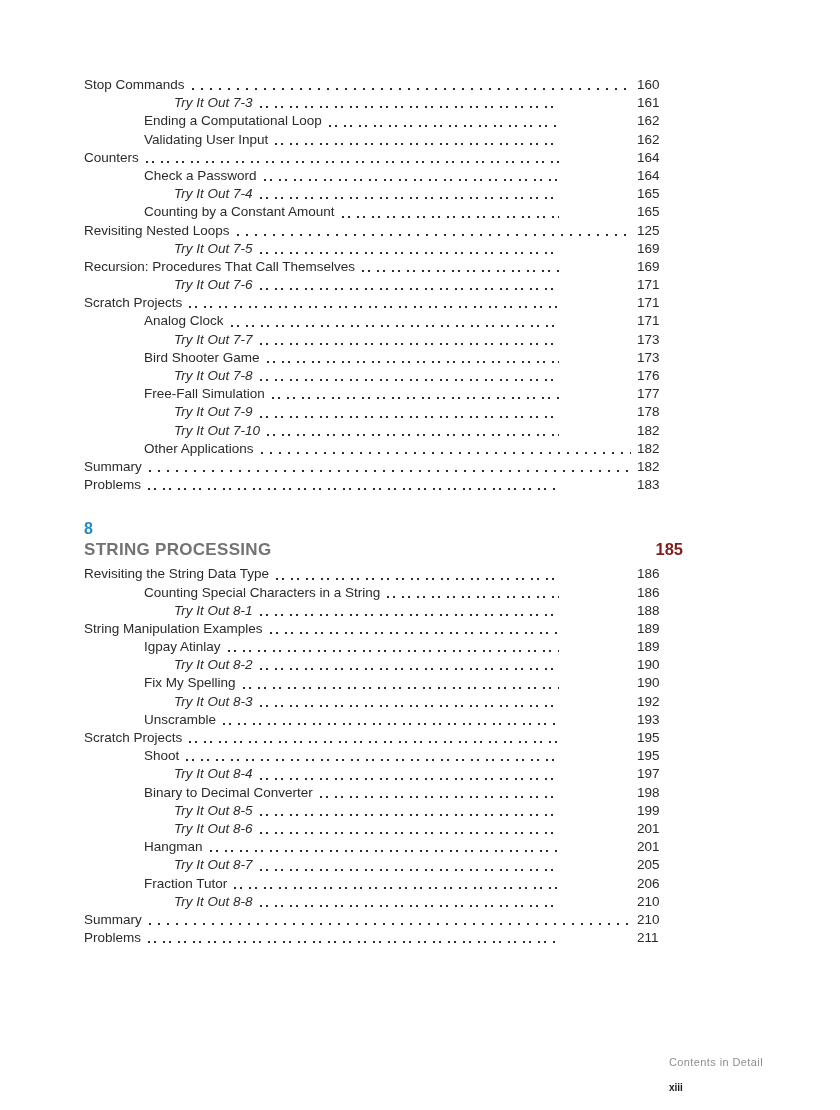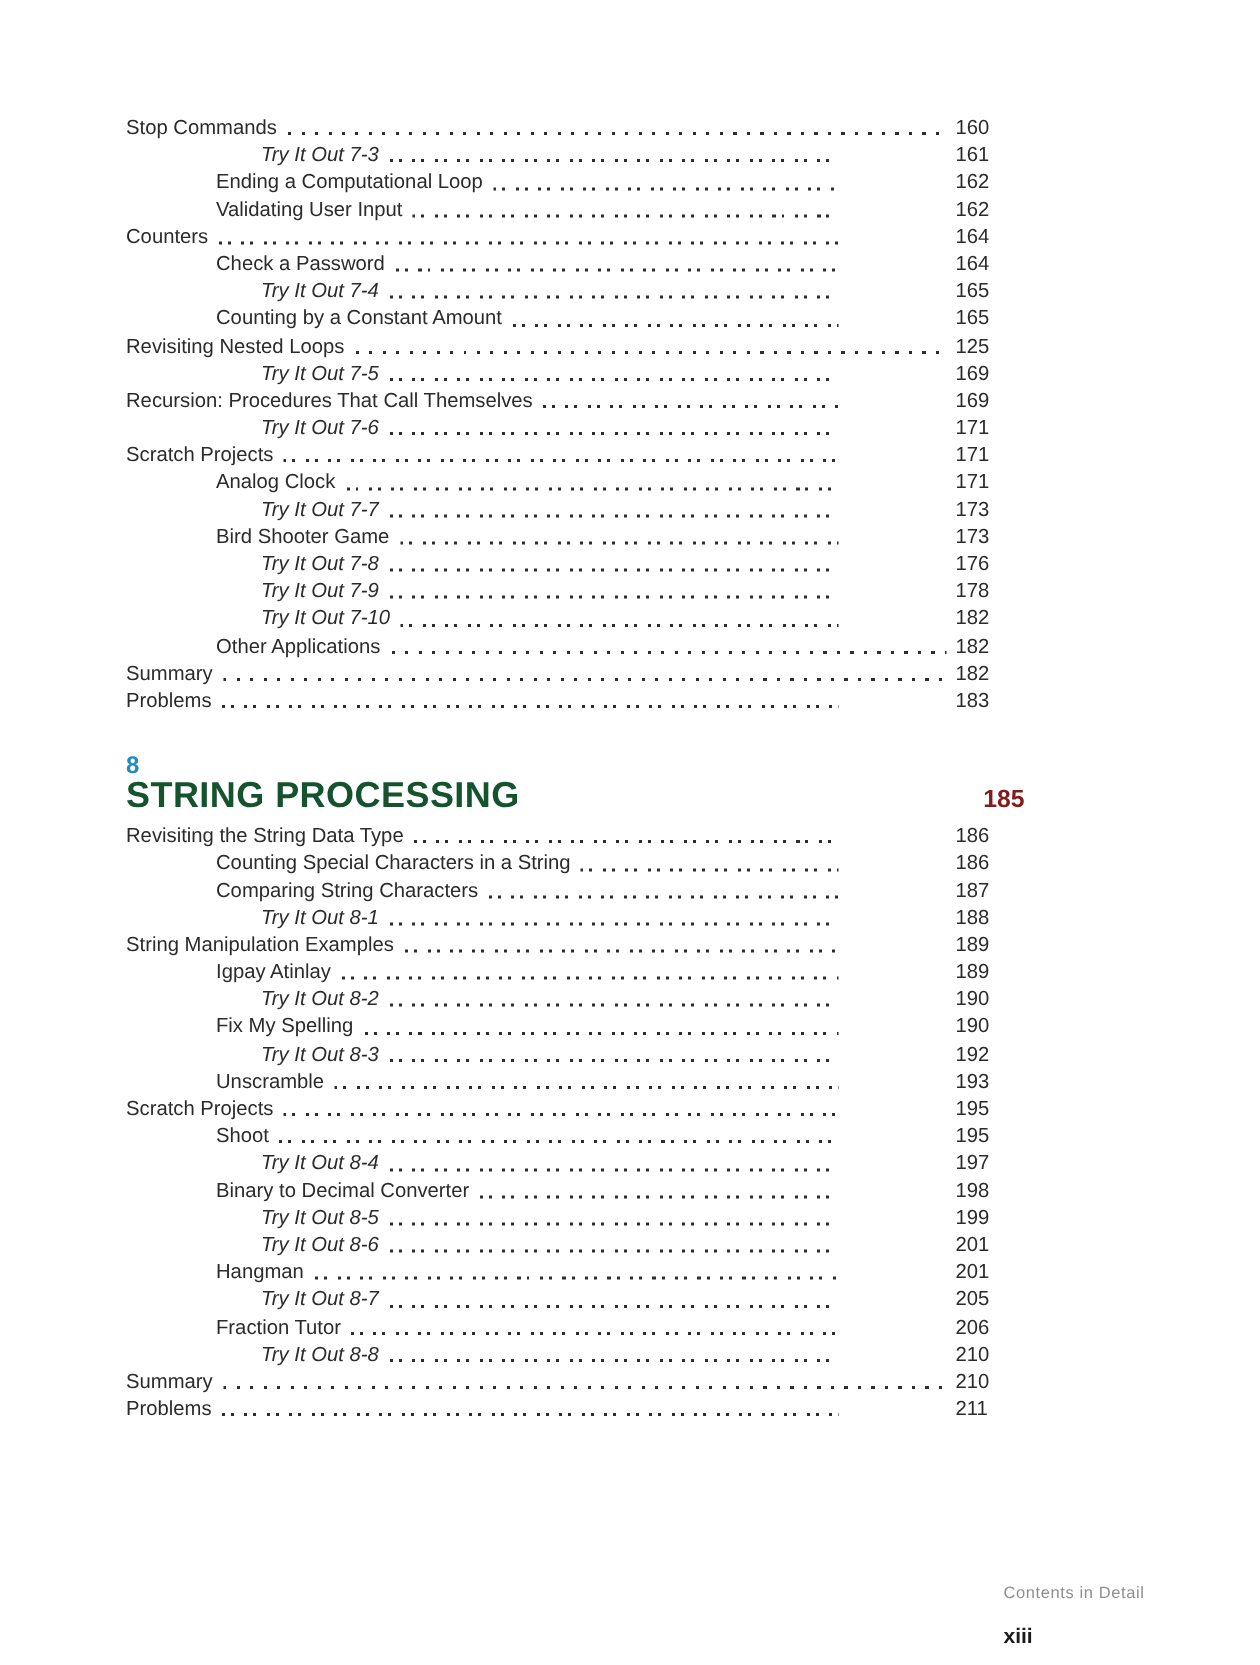--- a/index.html
+++ b/index.html
@@ -56,23 +56,23 @@
     color: #1f8dc5;
   }
   .chap-title-row {
     display: flex;
     align-items: baseline;
     justify-content: space-between;
     line-height: 22px;
   }
   .chap-title {
     font-weight: bold;
-    font-size: 24px;
+    font-size: 17px;
     letter-spacing: 0.3px;
-    color: #14532d;
+    color: #737373;
   }
   .chap-page {
     font-weight: bold;
     font-size: 16.5px;
     color: #7f1d1d;
   }
   .rows-block { margin-top: 4px; }
   .footer {
     position: absolute;
     top: 1056px;
@@ -81,21 +81,21 @@
     align-items: baseline;
     gap: 14px;
     flex-direction: column;
   }
   .footer-label {
     font-size: 11px;
     color: #8e8e8e;
     letter-spacing: 0.4px;
   }
   .footer-page {
-    font-size: 14px;
+    font-size: 10px;
     font-weight: bold;
     color: #1a1a1a;
   }
 </style>
 </head>
 <body>
 
 <div class="content">
 
   <section>
@@ -177,20 +177,25 @@
         </div>
         <div class="toc-row indent-1">
           <span class="label">Bird Shooter Game</span>
           <span class="leader double"></span>
           <span class="page">173</span>
         </div>
         <div class="toc-row indent-2 italic">
           <span class="label">Try It Out 7-8</span>
           <span class="leader double"></span>
           <span class="page">176</span>
+        </div>
+        <div class="toc-row indent-1">
+          <span class="label">Free-Fall Simulation</span>
+          <span class="leader double"></span>
+          <span class="page">177</span>
         </div>
         <div class="toc-row indent-2 italic">
           <span class="label">Try It Out 7-9</span>
           <span class="leader double"></span>
           <span class="page">178</span>
         </div>
         <div class="toc-row indent-2 italic">
           <span class="label">Try It Out 7-10</span>
           <span class="leader double"></span>
           <span class="page">182</span>
@@ -226,25 +231,20 @@
         <div class="toc-row indent-0">
           <span class="label">Revisiting the String Data Type</span>
           <span class="leader double"></span>
           <span class="page">186</span>
         </div>
         <div class="toc-row indent-1">
           <span class="label">Counting Special Characters in a String</span>
           <span class="leader double"></span>
           <span class="page">186</span>
         </div>
-        <div class="toc-row indent-1">
-          <span class="label">Comparing String Characters</span>
-          <span class="leader double"></span>
-          <span class="page">187</span>
-        </div>
         <div class="toc-row indent-2 italic">
           <span class="label">Try It Out 8-1</span>
           <span class="leader double"></span>
           <span class="page">188</span>
         </div>
         <div class="toc-row indent-0">
           <span class="label">String Manipulation Examples</span>
           <span class="leader double"></span>
           <span class="page">189</span>
         </div>

